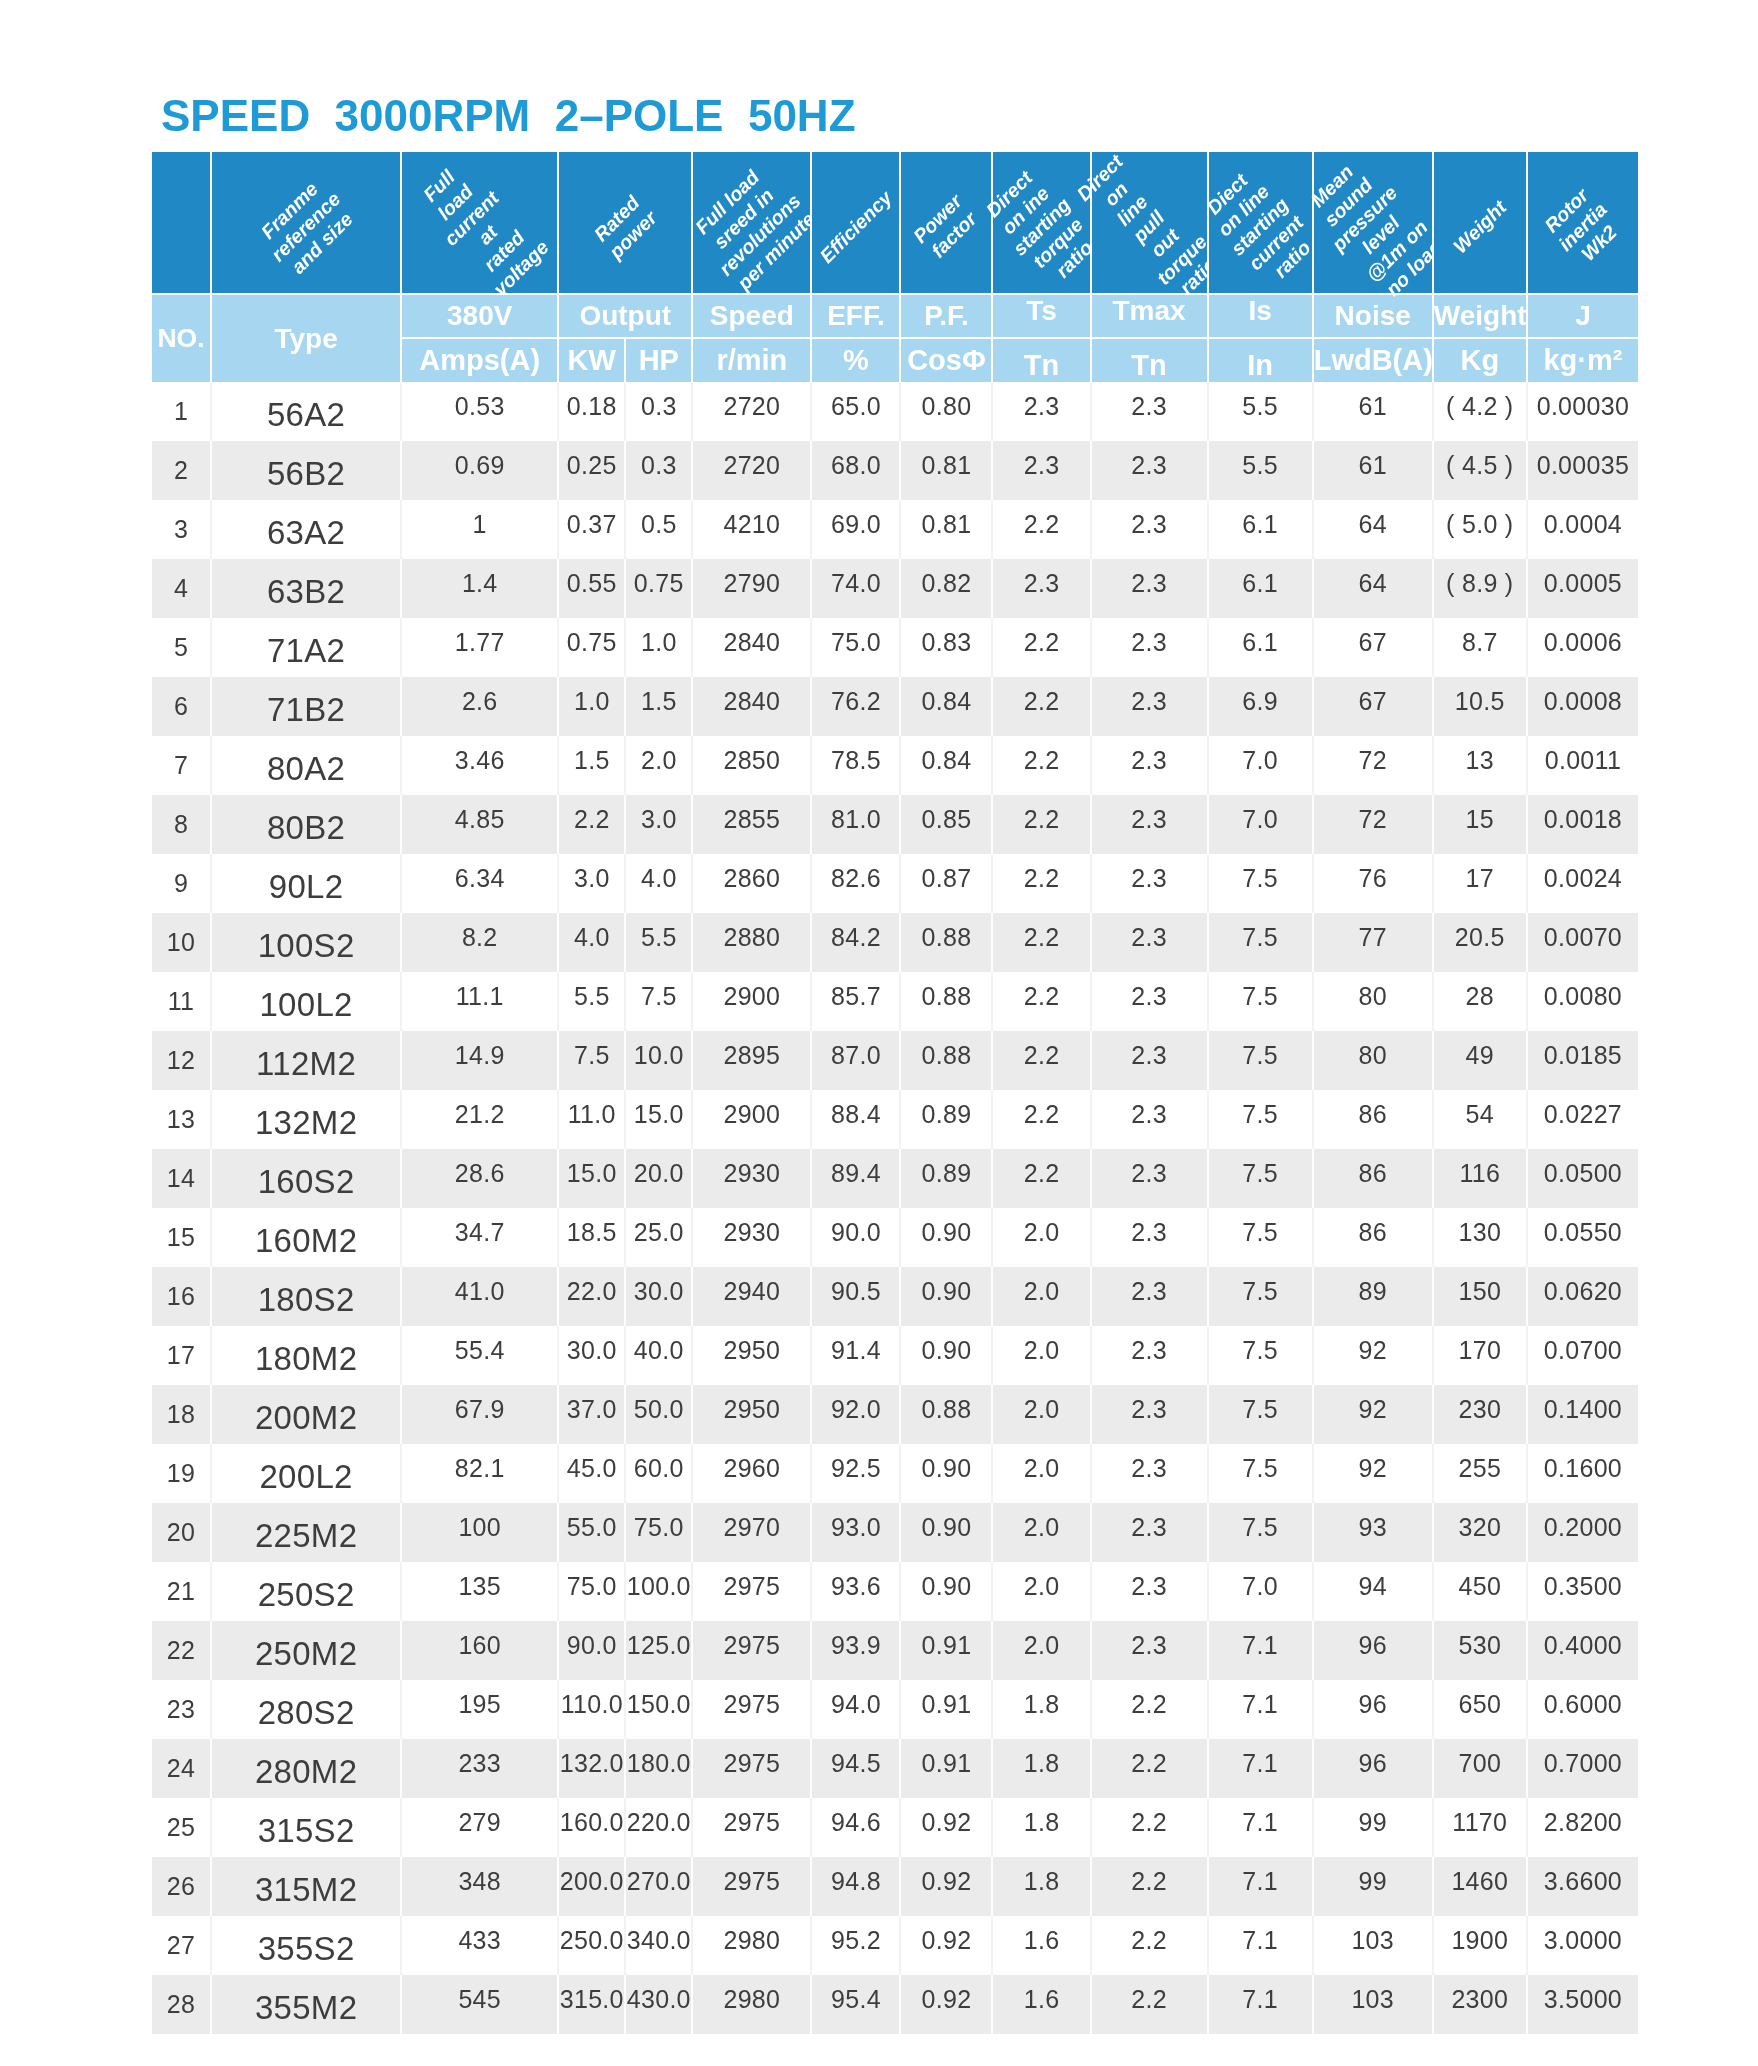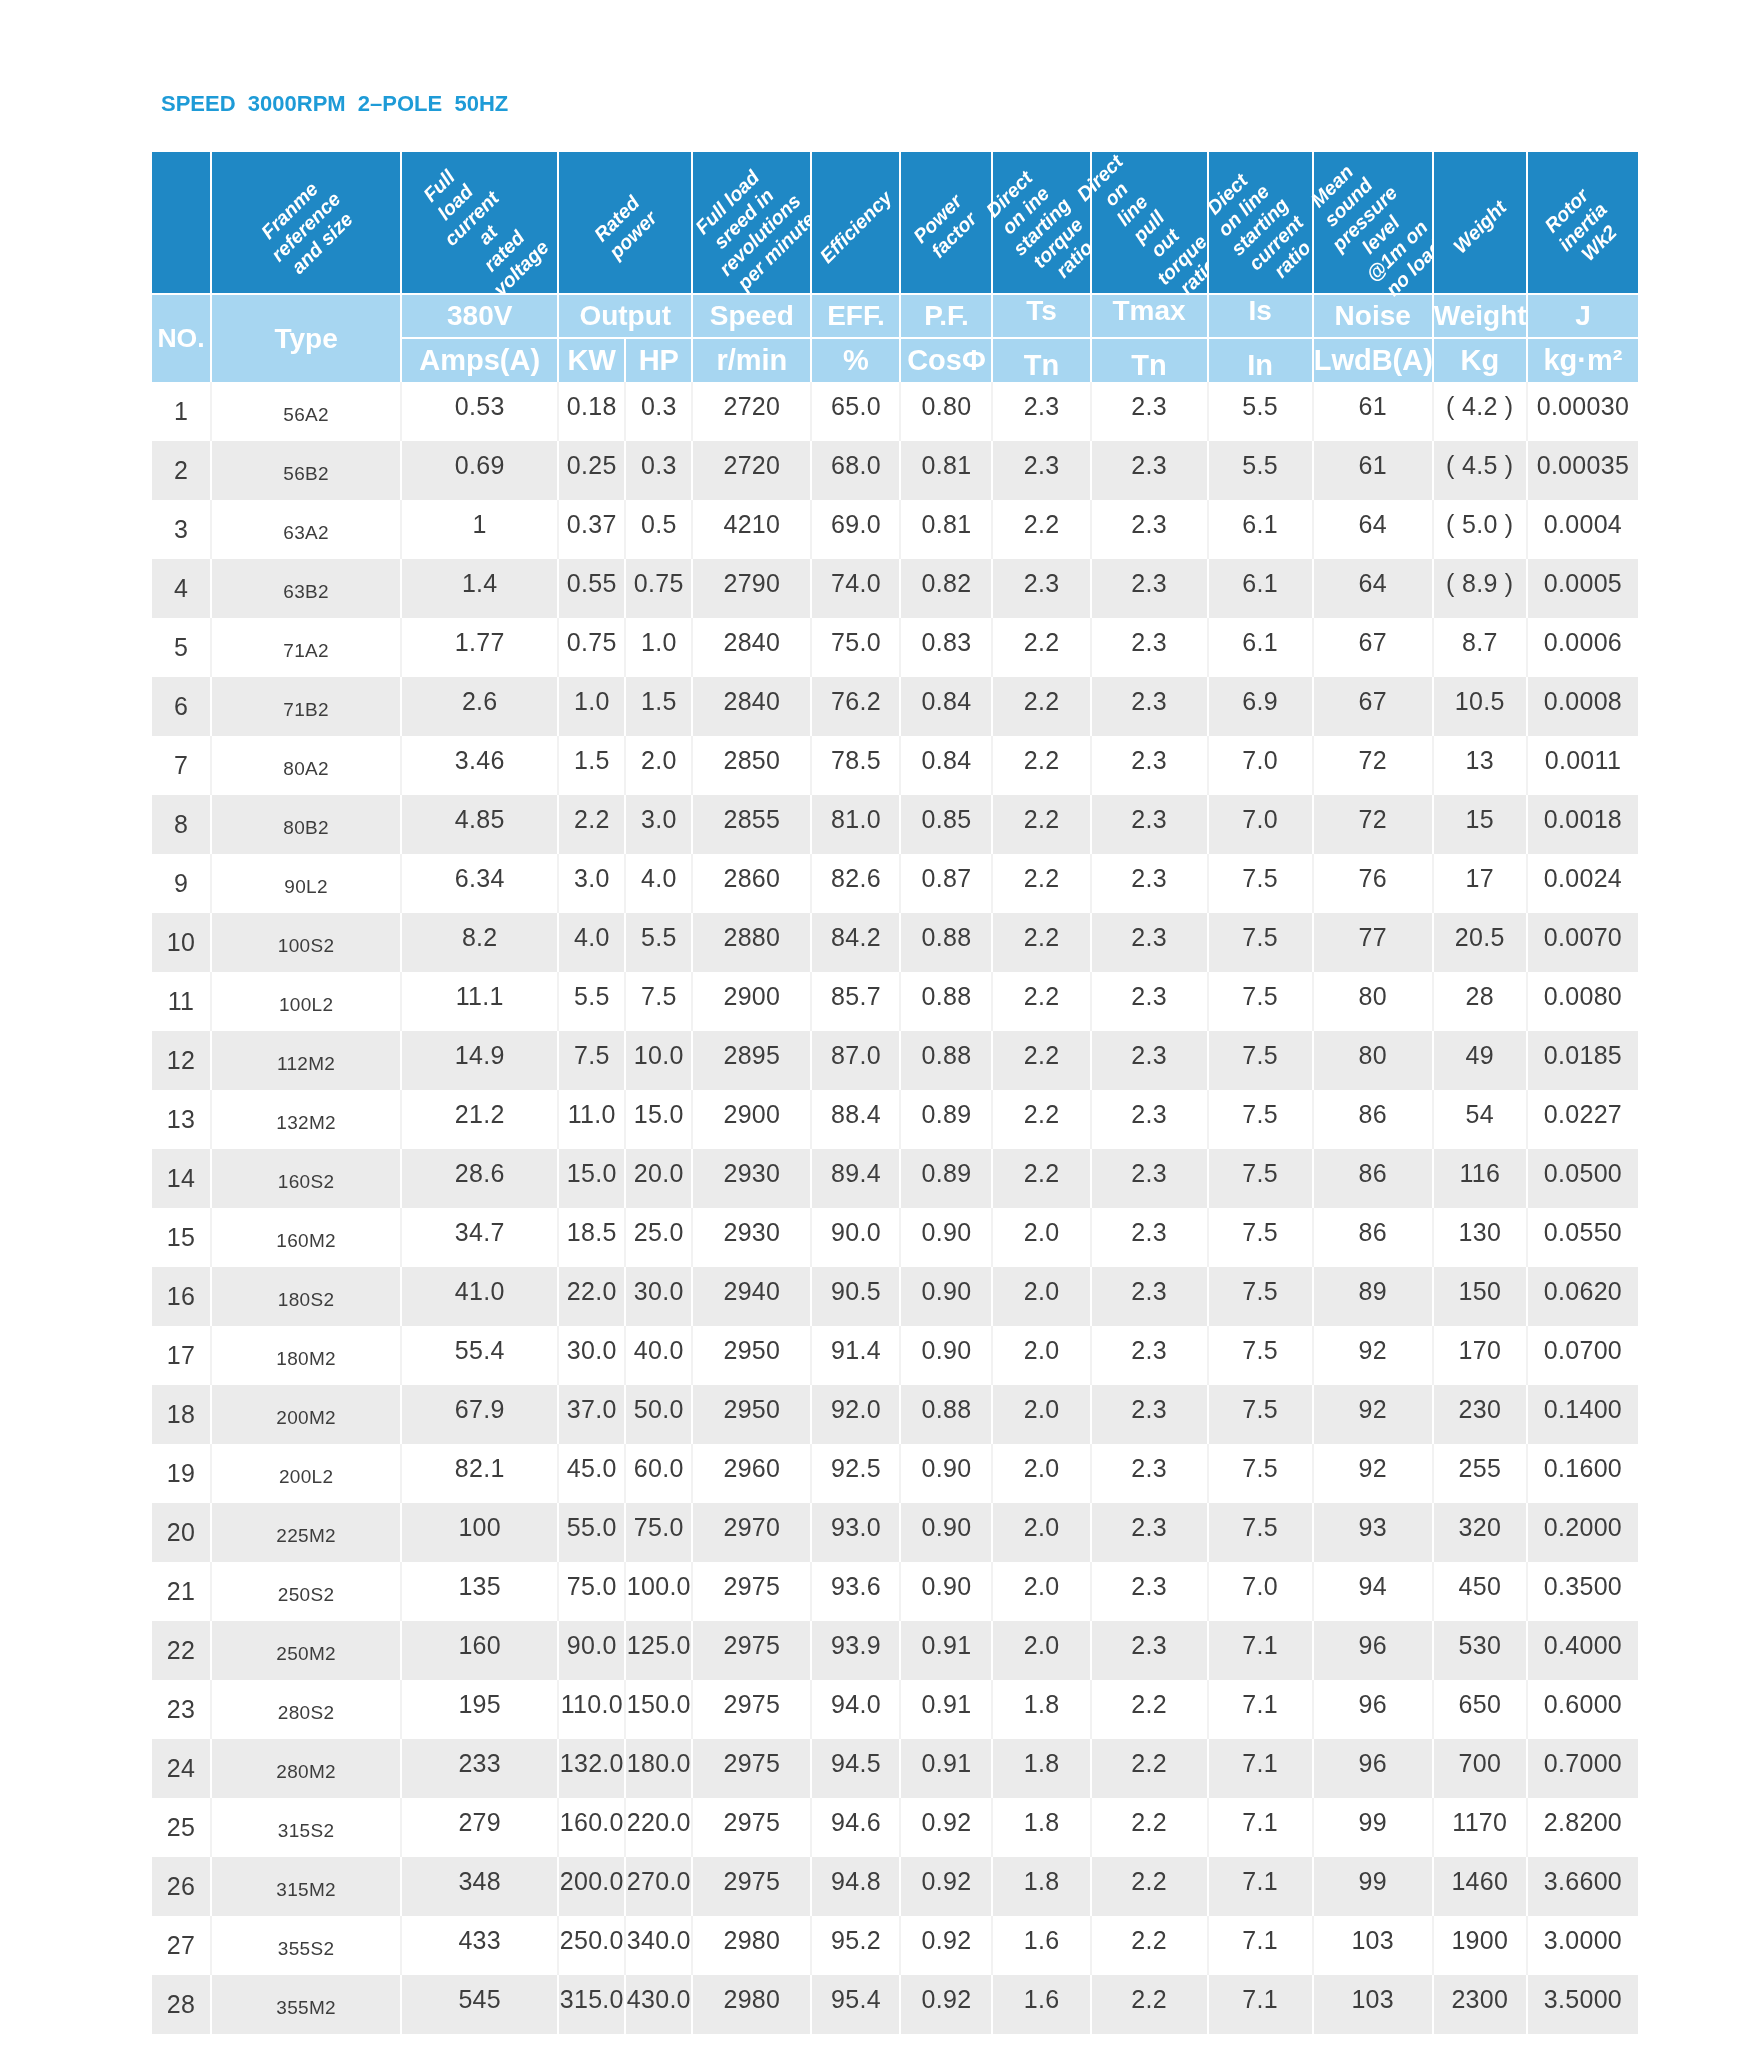--- a/index.html
+++ b/index.html
@@ -5,21 +5,21 @@
   html,body { margin:0; padding:0; background:#ffffff; }
   body { width:1758px; height:2066px; font-family:"Liberation Sans", sans-serif; }
   .page { position:relative; width:1758px; height:2066px; background:#ffffff; overflow:hidden; }
 
   .title {
     position:absolute; left:159px; top:26.6px;
     font-size:45px; font-weight:bold; color:#1a4ca0; letter-spacing:0px;
   }
   .subtitle {
     position:absolute; left:161px; top:91px;
-    font-size:22px; font-weight:bold; color:#1e9bd7; white-space:pre;
+    font-size:44px; font-weight:bold; color:#1e9bd7; white-space:pre;
   }
 
   table.tech {
     position:absolute; left:152px; top:152px; width:1486px;
     border-collapse:collapse; table-layout:fixed;
   }
 
   
   tr.diag th {
     background:#1f88c5; height:141px; position:relative;
@@ -50,21 +50,21 @@
   tbody tr { height:59px; }
   tbody td {
     text-align:center; vertical-align:middle;
     font-size:25px; color:#3d3d3d; letter-spacing:0.3px;
     border-right:2.1px solid #ffffff; padding:0;
   }
   tbody td:last-child { border-right:none; }
   tr.row-gray td { background:#ebebeb; }
   tr.row-white td { background:#ffffff; border-right-color:#f2f2f2; }
   td.val { padding-bottom:9.8px; }
-  td.c-type { padding-top:7px; font-size:19px; }
+  td.c-type { padding-top:7px; font-size:33px; }
   td.c-no { font-size:25px; }
 </style>
 </head>
 <body>
 
 <div class="page">
 
   <div class="subtitle">SPEED  3000RPM  2–POLE  50HZ</div>
 
   <table class="tech">

